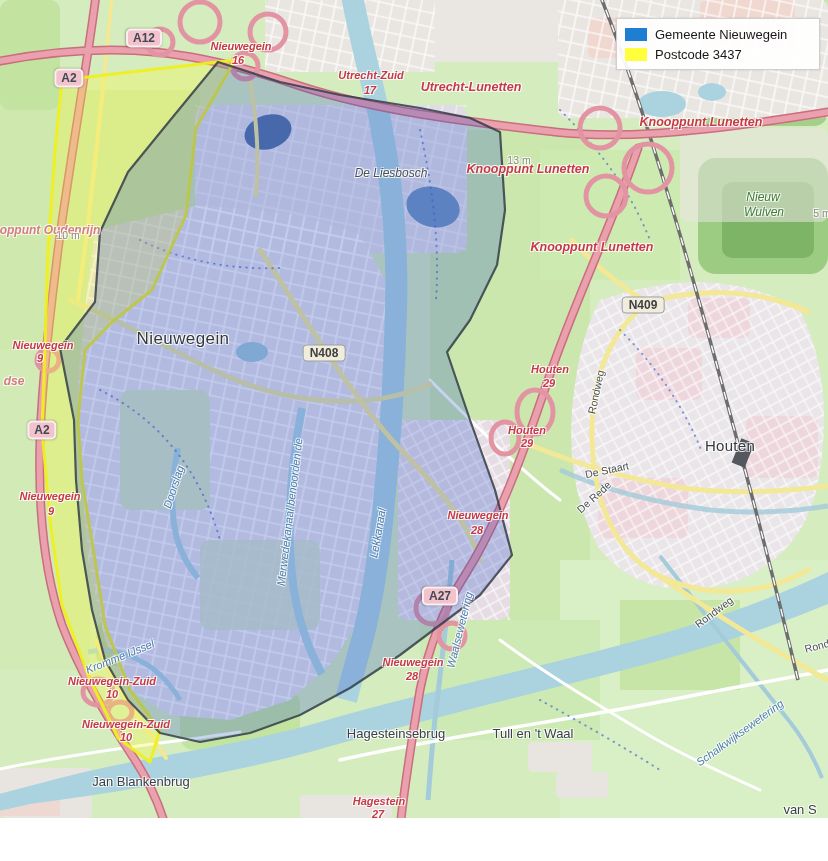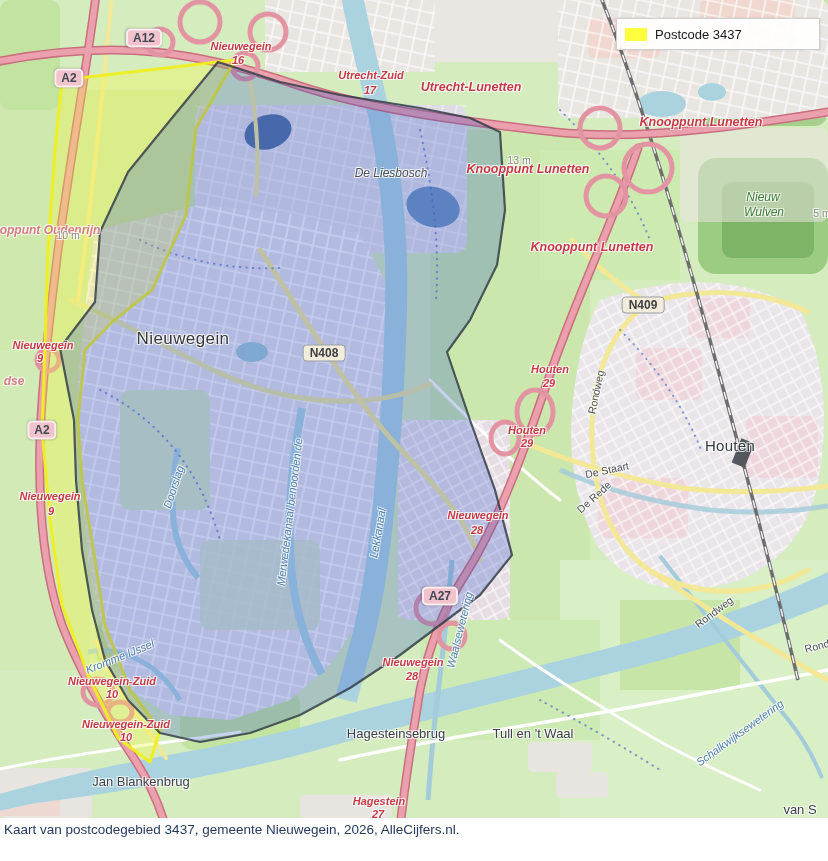--- a/index.html
+++ b/index.html
@@ -243,23 +243,26 @@
         <span class="lbl water-lbl" style="left: 378px; top: 533px; transform: translate(-50%, -50%) rotate(-80deg);">Lekkanaal</span>
         <span class="lbl water-lbl" style="left: 290px; top: 512px; transform: translate(-50%, -50%) rotate(-83deg);">Merwedekanaal benoorden de</span>
         <span class="lbl water-lbl" style="left: 174px; top: 487px; transform: translate(-50%, -50%) rotate(-72deg);">Doorslag</span>
         <span class="lbl water-lbl" style="left: 460px; top: 630px; transform: translate(-50%, -50%) rotate(-76deg);">Waalsewetering</span>
         <span class="lbl water-lbl" style="left: 740px; top: 733px; transform: translate(-50%, -50%) rotate(-36deg);">Schalkwijksewetering</span>
         <span class="lbl water-lbl" style="left: 120px; top: 657px; transform: translate(-50%, -50%) rotate(-22deg);">Kromme IJssel</span>
       </div>
 
     <div id="legend">
       <div class="legend-row">
+        <span class="legend-swatch" style="background-color: rgb(30, 127, 210);"></span>
+        <span class="legend-label">Gemeente Nieuwegein</span>
+      </div>
+      <div class="legend-row">
         <span class="legend-swatch" style="background-color: rgb(255, 255, 61);"></span>
         <span class="legend-label">Postcode 3437</span>
       </div>
     </div>
   </div>
 
   <div id="caption">
-    <div class="cap-line">Kaart van postcodegebied 3437, gemeente Nieuwegein, 2026, AlleCijfers.nl.</div>
   </div>
 
 </div>
 
 </body></html>

